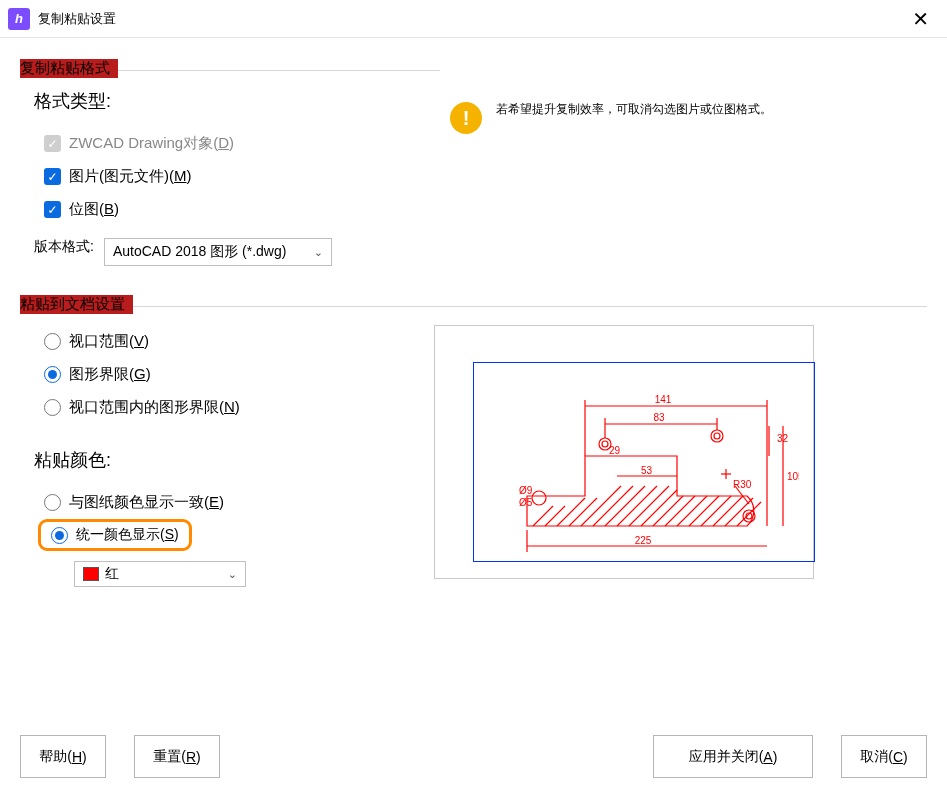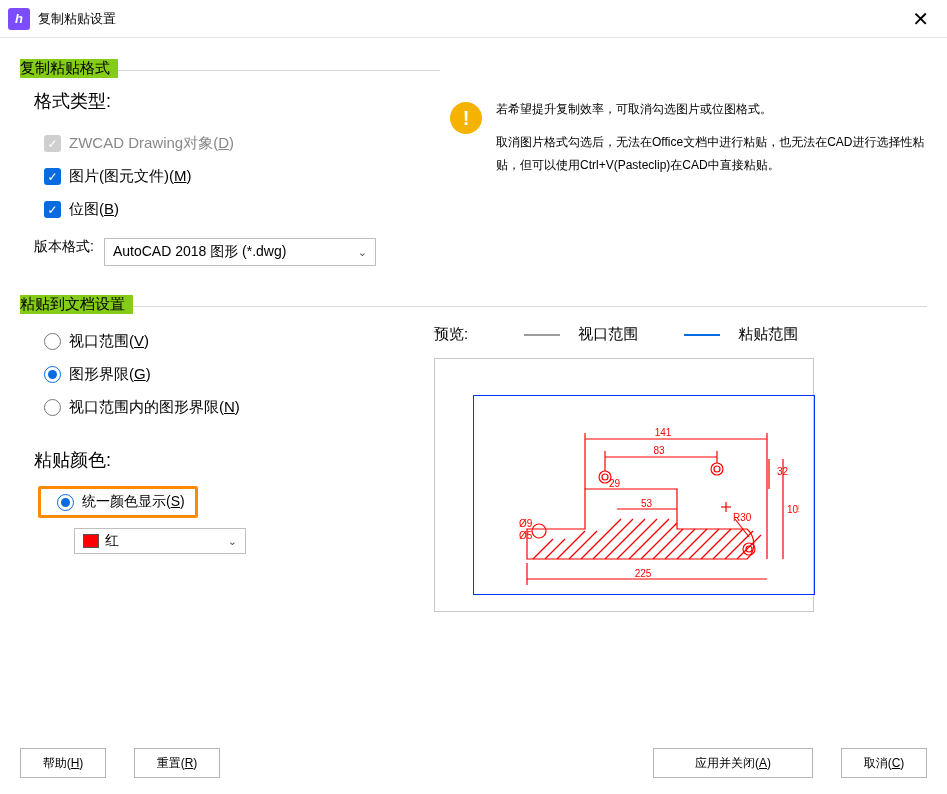--- a/index.html
+++ b/index.html
@@ -46,21 +46,21 @@
     border: none;
     border-top: 1px solid #d8d8d8;
     margin-top: 22px;
     padding: 18px 14px 10px 14px;
     position: relative;
   }
   .group-title {
     position: absolute;
     top: -12px;
     left: 0;
-    background: #84cc16;
+    background: #b91c1c;
     padding-right: 8px;
     font-size: 15px;
   }
   .top-row { display: flex; }
   .left-col { flex: 0 0 420px; }
   .right-col { flex: 1; padding-left: 10px; padding-top: 50px; }
   .info-row { display: flex; align-items: flex-start; gap: 14px; }
   .bulb {
     width: 32px; height: 32px; border-radius: 50%;
     background: #f5b300;
@@ -91,64 +91,64 @@
   .rb.sel { border-color: #0a6ae0; }
   .rb.sel::after {
     content: ""; width: 9px; height: 9px; border-radius: 50%;
     background: #0a6ae0;
   }
   .u { text-decoration: underline; }
   .ver-row { display: flex; gap: 10px; padding-top: 12px; }
   .select {
     border: 1px solid #bfbfbf; height: 28px;
     display: flex; align-items: center; justify-content: space-between;
-    padding: 12px 8px; width: 272px; font-size: 14px;
+    padding: 12px 8px; width: 228px; font-size: 14px;
     background: #fff;
   }
   .chev { font-size: 11px; color: #555; }
   .paste-row { display: flex; }
   .paste-left { flex: 0 0 400px; }
   .paste-right { flex: 1; }
   .legend-row { display: flex; align-items: center; gap: 18px; margin-bottom: 14px; font-size: 15px;}
   .legend-line { width: 36px; height: 2px; }
   .gray-line { background: #9c9c9c; }
   .blue-line { background: #0a6ae0; }
   .preview-box {
     border: 1px solid #c9c9c9; width: 380px; height: 254px;
     position: relative; background: #fff;
   }
   .blue-frame {
     position: absolute; border: 1.5px solid #0033ff;
     left: 38px; top: 36px; width: 342px; height: 200px;
   }
   .highlight-box {
     border: 3px solid #ff8a00;
-    border-radius: 2px;
+    border-radius: 9px;
     display: inline-flex;
     align-items: center;
     gap: 8px;
-    padding: 4px 10px 4px 16px;
+    padding: 4px 10px 4px 10px;
     margin-left: 4px;
   }
   .color-select {
     border: 1px solid #bfbfbf; height: 26px; width: 172px;
     display: flex; align-items: center; justify-content: space-between;
     padding: 0 8px; margin-left: 40px; margin-top: 10px;
   }
   .color-swatch { width: 16px; height: 14px; background: #f00; border: 1px solid #555; margin-right: 6px;}
   .footer {
     position: absolute;
     bottom: 16px; left: 20px; right: 20px;
     display: flex; gap: 28px;
   }
   .btn {
     border: 1px solid #b5b5b5; background: #fff;
-    height: 30px; padding: 0 18px;
+    height: 43px; padding: 0 18px;
     display: flex; align-items: center; justify-content: center;
-    font-size: 12px; min-width: 86px;
+    font-size: 14px; min-width: 86px;
     cursor: pointer;
   }
   .spacer { flex: 1; }
   .btn.wide { min-width: 160px; }
   
   .cad { position:absolute; left:52px; top:60px; width:312px; height:170px; }
   .cad * { position:absolute; }
 </style>
 </head>
 <body>
@@ -192,21 +192,20 @@
         </div>
       </div>
     </div>
 
     <div class="right-col">
       <div class="info-row">
         <div class="bulb">!</div>
         <div class="info-text">
           <div>若希望提升复制效率，可取消勾选图片或位图格式。</div>
           <div style="height:10px"></div>
-          <div>取消图片格式勾选后，无法在Office文档中进行粘贴，也无法在CAD进行选择性粘贴，但可以使用Ctrl+V(Pasteclip)在CAD中直接粘贴。</div>
         </div>
       </div>
     </div>
   </div>
 
   <div class="group" style="margin-top:30px;">
     <div class="group-title">粘贴到文档设置</div>
 
     <div class="paste-row">
       <div class="paste-left">
@@ -219,45 +218,40 @@
           <div class="rb sel"></div>
           <span><span>图形界限(</span><span class="u">G</span><span>)</span></span>
         </div>
         <div class="rb-row">
           <div class="rb"></div>
           <span><span>视口范围内的图形界限(</span><span class="u">N</span><span>)</span></span>
         </div>
 
         <div class="field-label" style="margin-top:24px;">粘贴颜色:</div>
 
+        <div class="rb-row">
+          <div class="rb"></div>
+          <span><span>与图纸颜色显示一致(</span><span class="u">E</span><span>)</span></span>
+        </div>
 
         <div class="highlight-box">
           <div class="rb sel"></div>
           <span><span>统一颜色显示(</span><span class="u">S</span><span>)</span></span>
         </div>
 
         <div class="color-select">
           <span style="display:flex;align-items:center;">
             <span class="color-swatch"></span>
             <span>红</span>
           </span>
           <span class="chev">⌄</span>
         </div>
       </div>
 
       <div class="paste-right">
-        <div class="legend-row">
-          <span>预览:</span>
-          <span style="width:20px"></span>
-          <span class="legend-line gray-line"></span>
-          <span>视口范围</span>
-          <span style="width:10px"></span>
-          <span class="legend-line blue-line"></span>
-          <span>粘贴范围</span>
-        </div>
 
         <div class="preview-box">
           <div class="blue-frame"></div>
           <svg class="cad" viewBox="0 0 312 170">
             <g fill="none" stroke="#ff0000" stroke-width="1.2">
 
               <path d="M40,140 L40,110 L98,110 L98,70 L190,70 L190,110 L260,110 A20,20 0 0 1 260,140 L40,140 Z"></path>
 
               <line x1="46" y1="140" x2="66" y2="120"></line>
                 <line x1="58" y1="140" x2="78" y2="120"></line>

